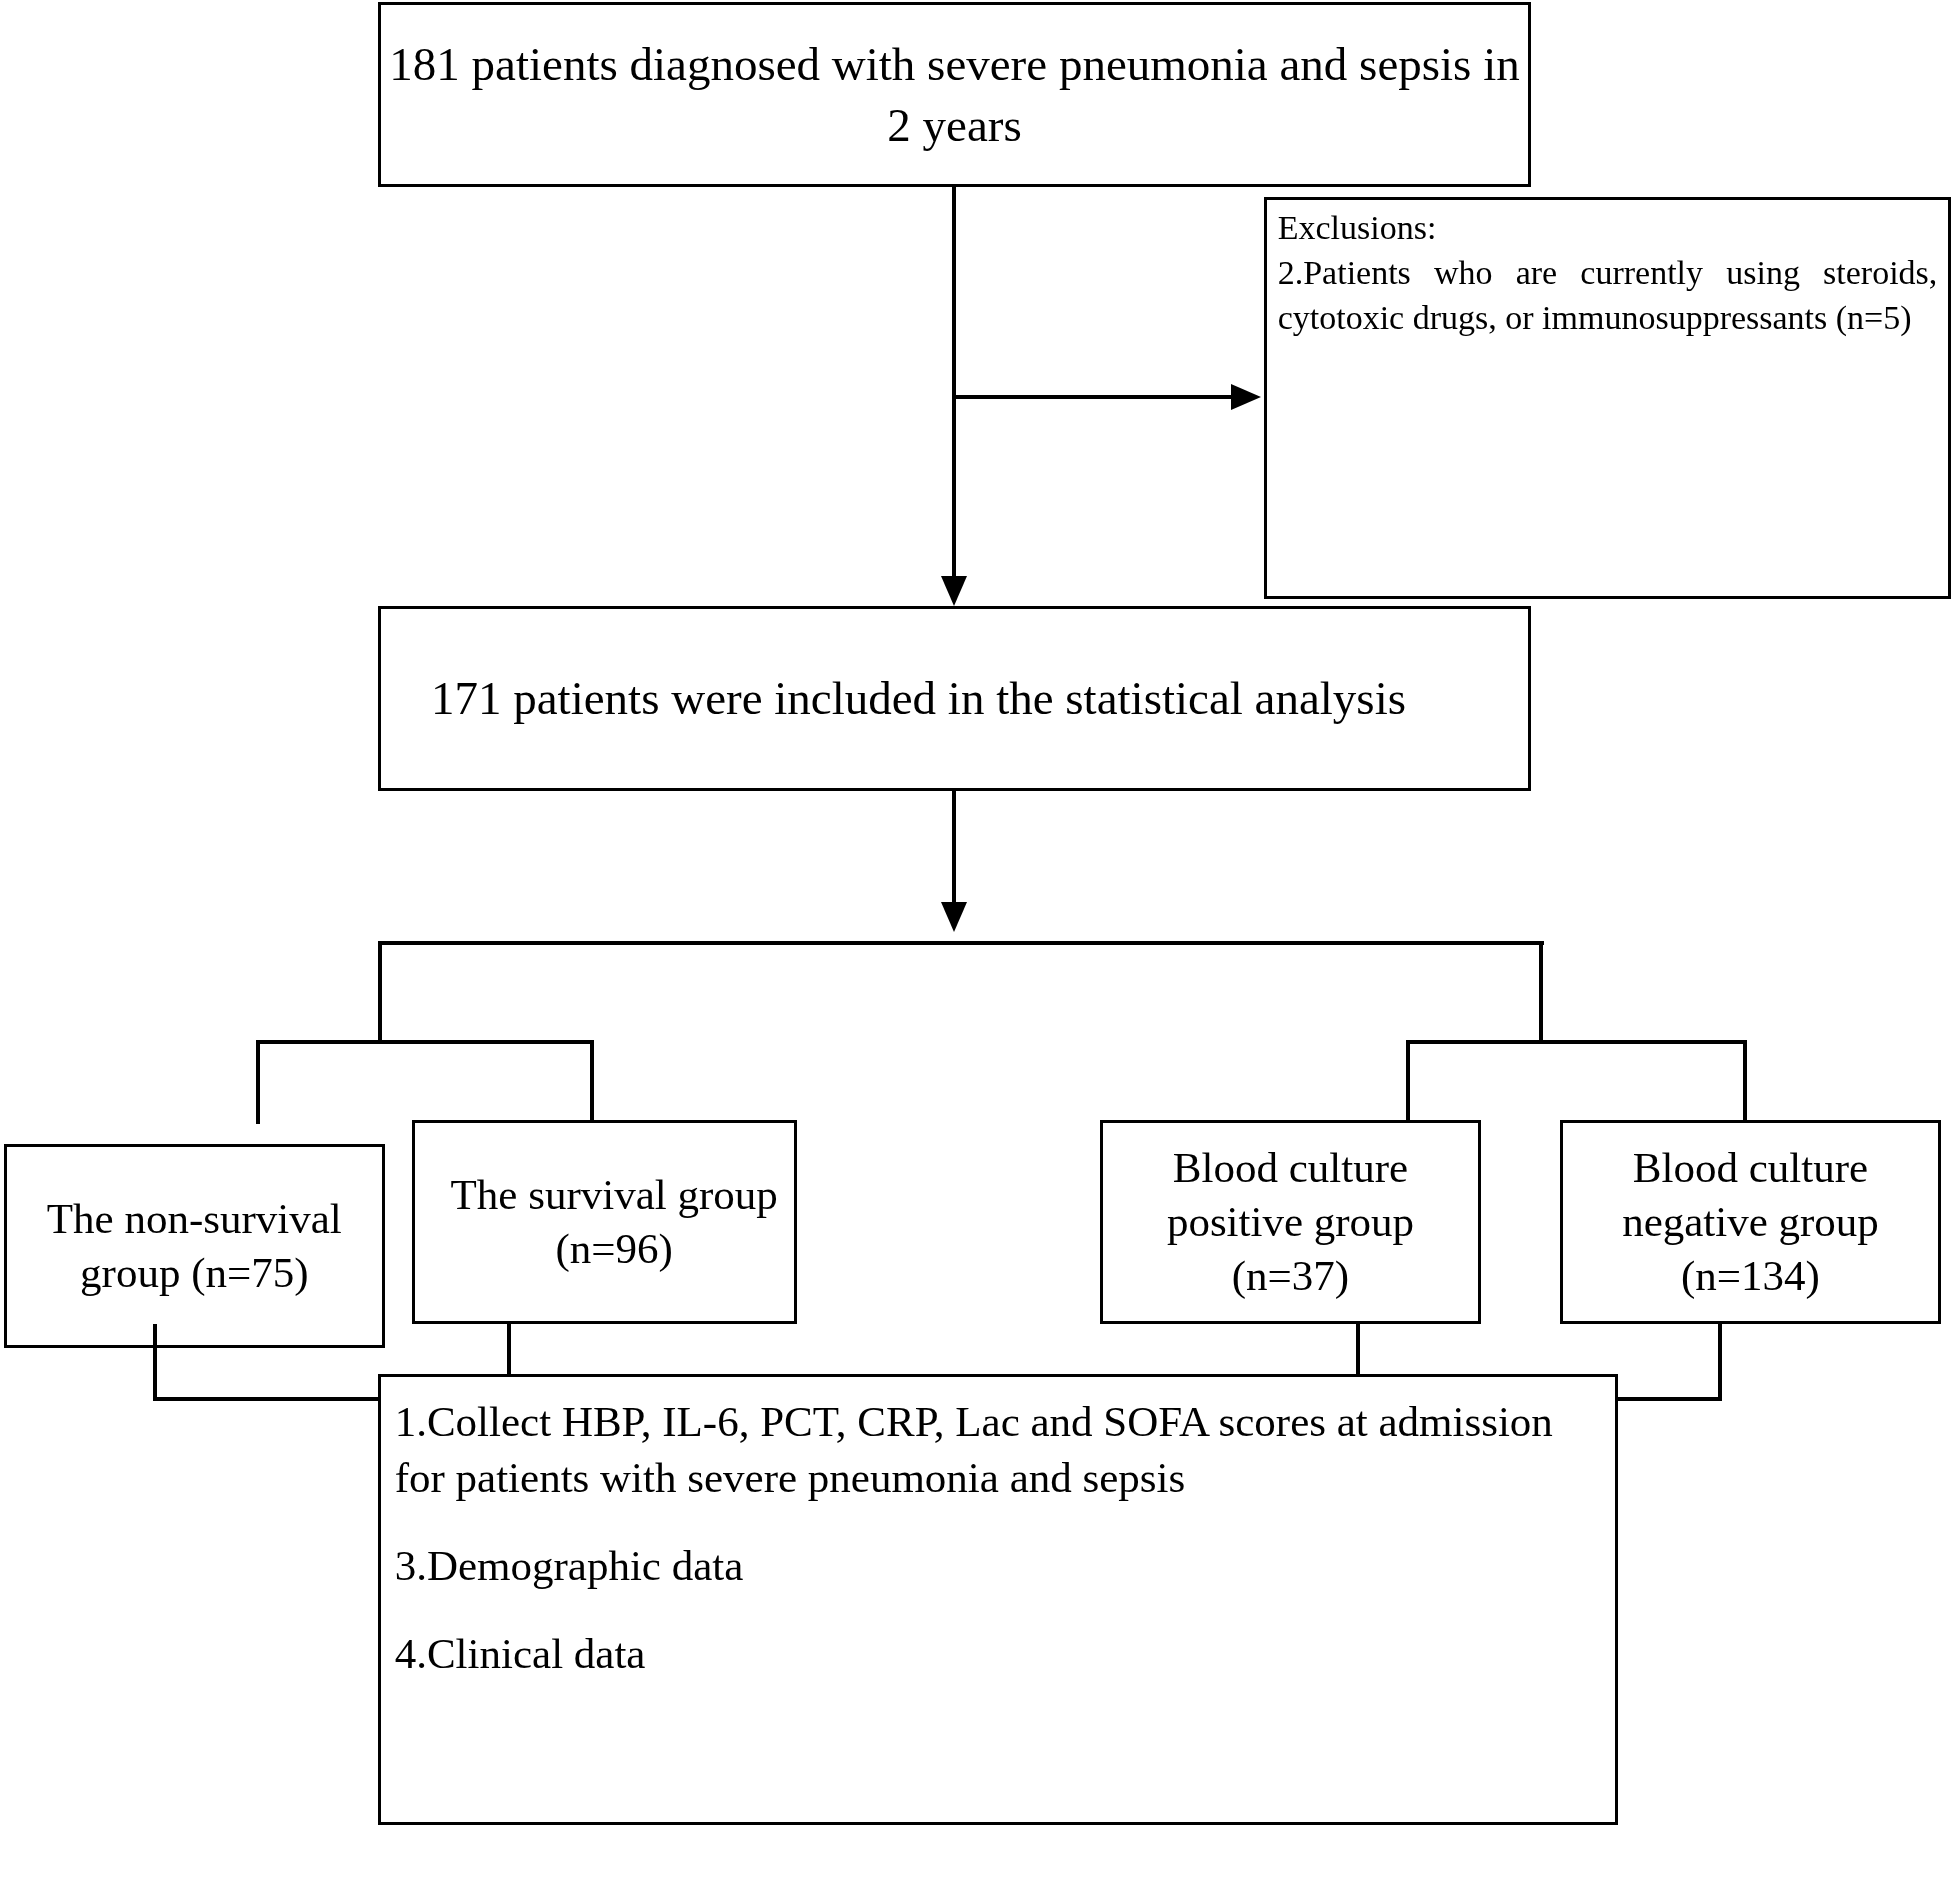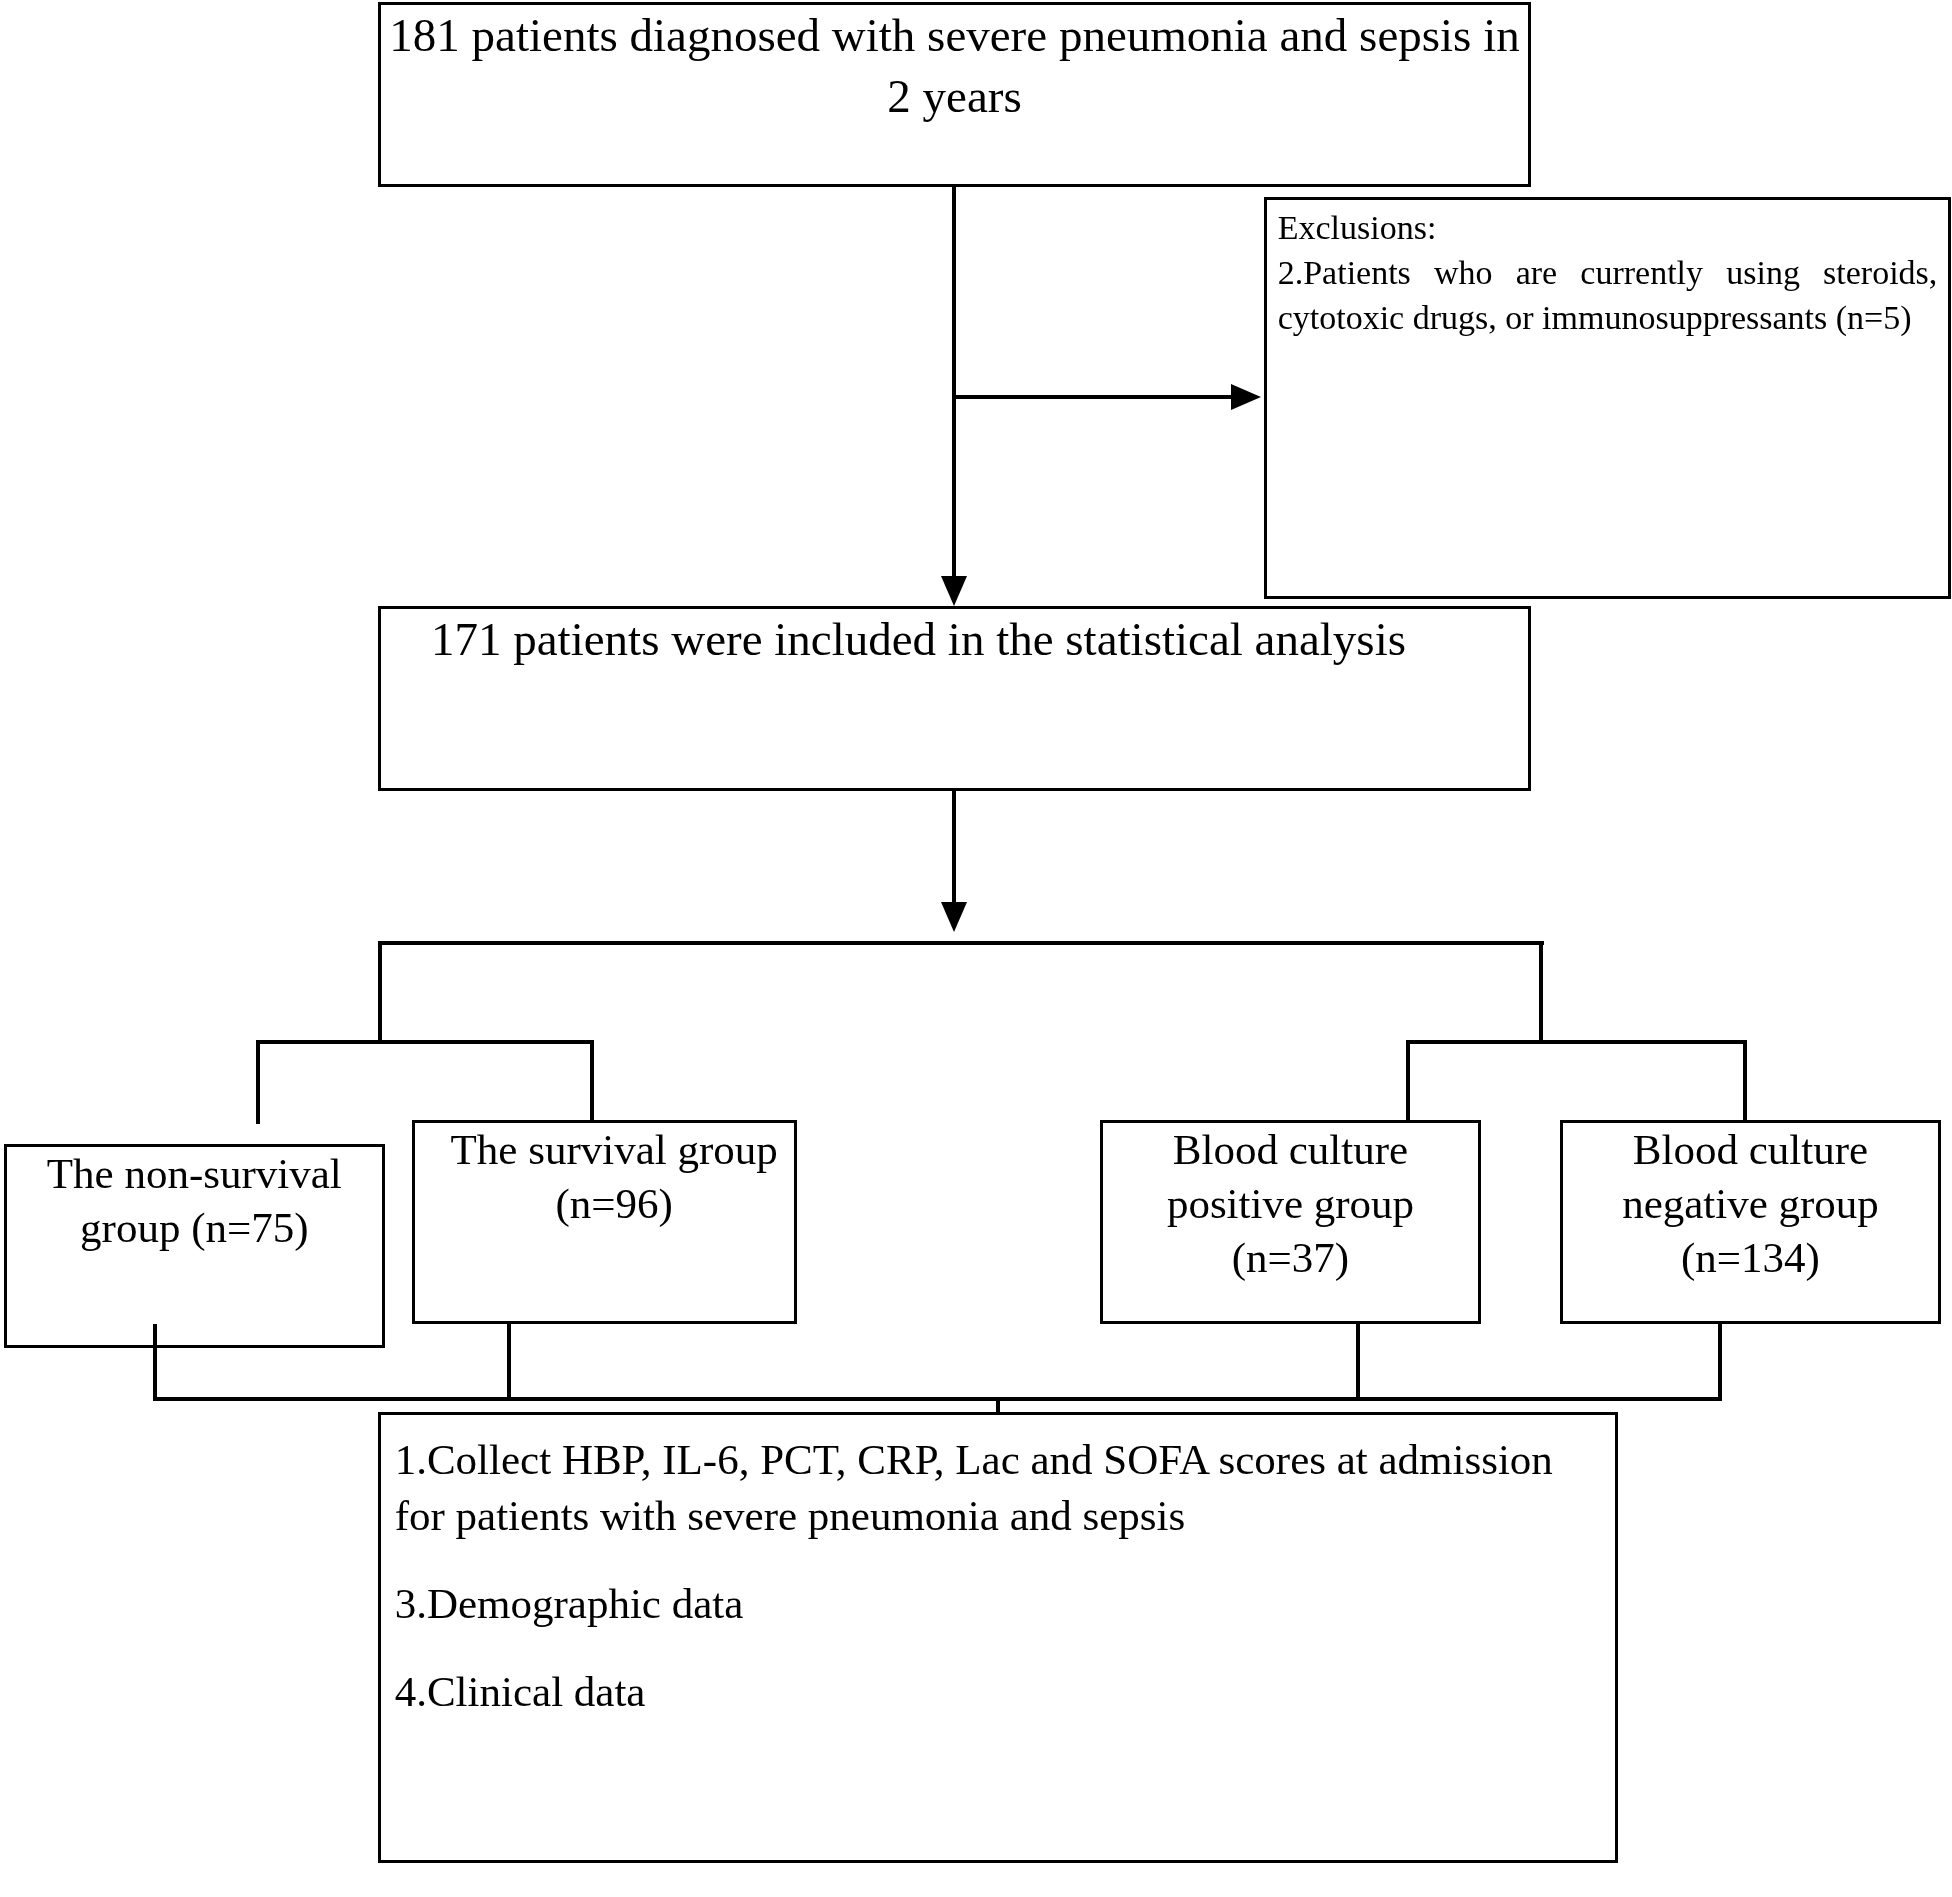--- a/index.html
+++ b/index.html
@@ -18,20 +18,21 @@
     background: #ffffff;
     overflow: hidden;
   }
   .box {
     position: absolute;
     box-sizing: border-box;
     border: 3.8px solid #000000;
     background: #ffffff;
     display: flex;
     flex-direction: column;
+    justify-content: center;
   }
   .box .txt {
     display: block;
     width: 100%;
     white-space: pre-wrap;
   }
   .center .txt { text-align: center; }
   .justify .txt { text-align: justify; text-align-last: left; }
   .left .txt { text-align: left; }
 
@@ -55,21 +56,21 @@
     top: 1120px; height: 204px;
     font-size: 43px; line-height: 1.26;
     padding: 0 4.6px;
   }
   #box-nonsurvival { left: 3.8px;    width: 381px; margin-top: 24px; }
   #box-survival    { left: 412px;  width: 385px; padding-left: 24px; }
   #box-bc-positive { left: 1100px; width: 381px; }
   #box-bc-negative { left: 1560px; width: 381px; }
 
   #box-outcomes {
-    left: 378px; top: 1412px; width: 1240px; height: 451px;
+    left: 378px; top: 1374px; width: 1240px; height: 451px;
     font-size: 43px; line-height: 1.30;
     padding: 17px 12.2px 7.6px 13.7px;
     justify-content: flex-start;
   }
   #box-outcomes .item { display: block; margin-bottom: 32px; }
   #box-outcomes .item:last-child { margin-bottom: 0; }
 
   
   .ln-v { position: absolute; width: 3.8px; background: #000; }
   .ln-h { position: absolute; height: 3.8px; background: #000; }

